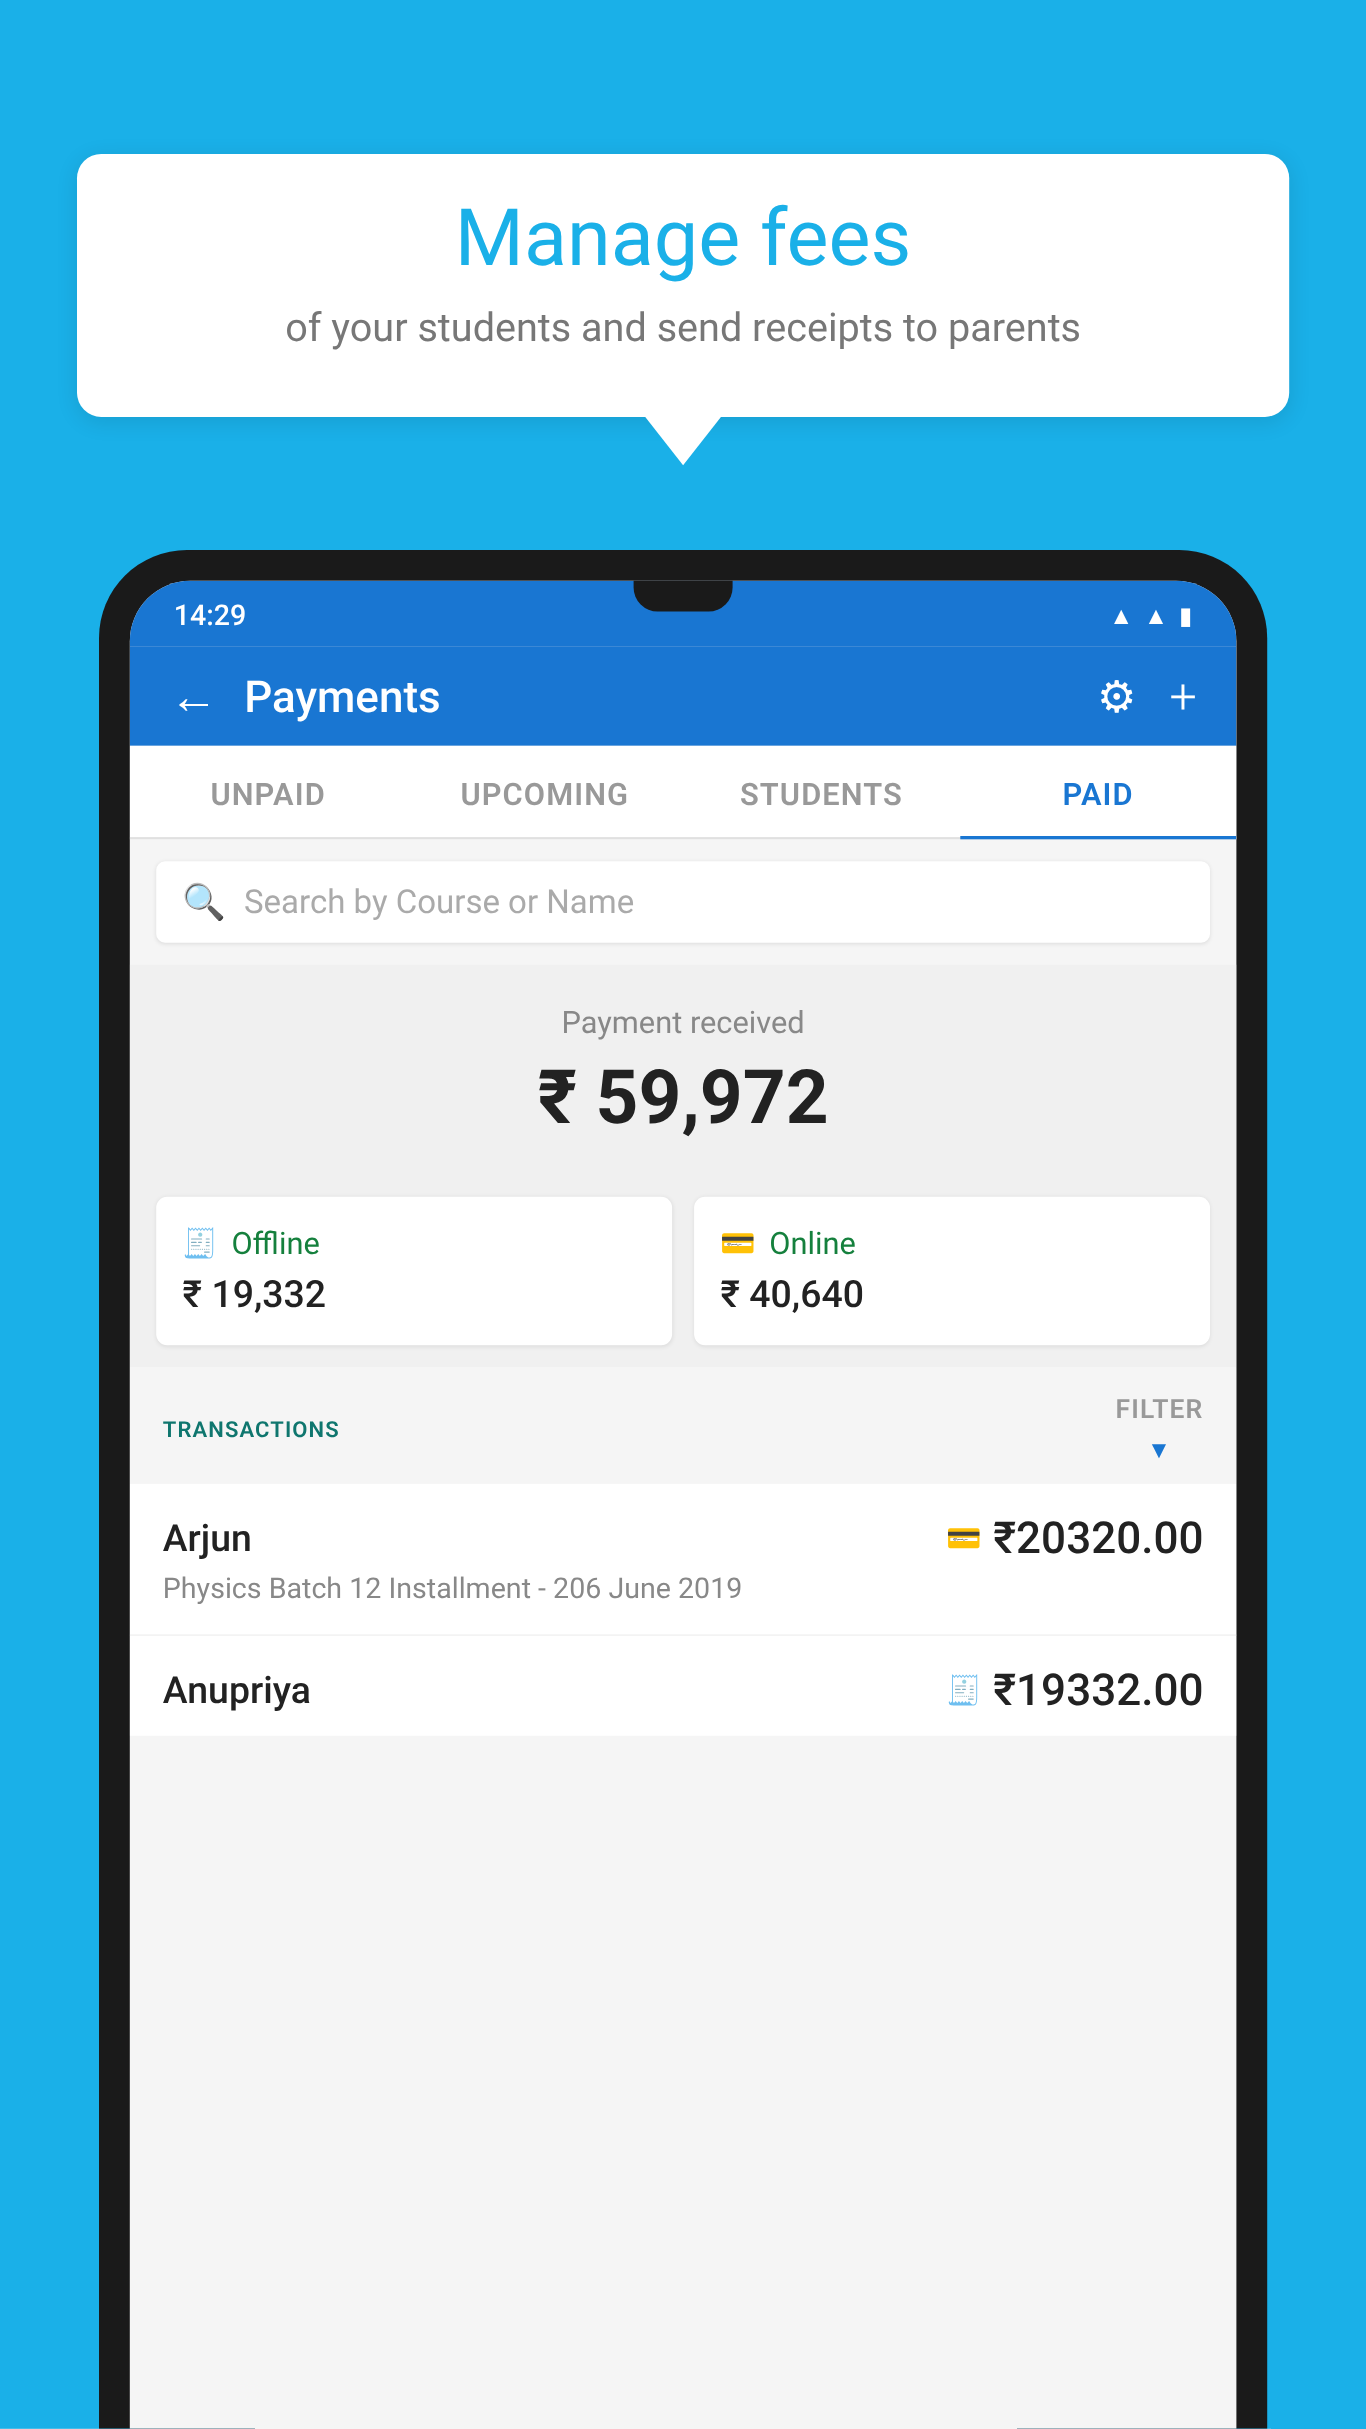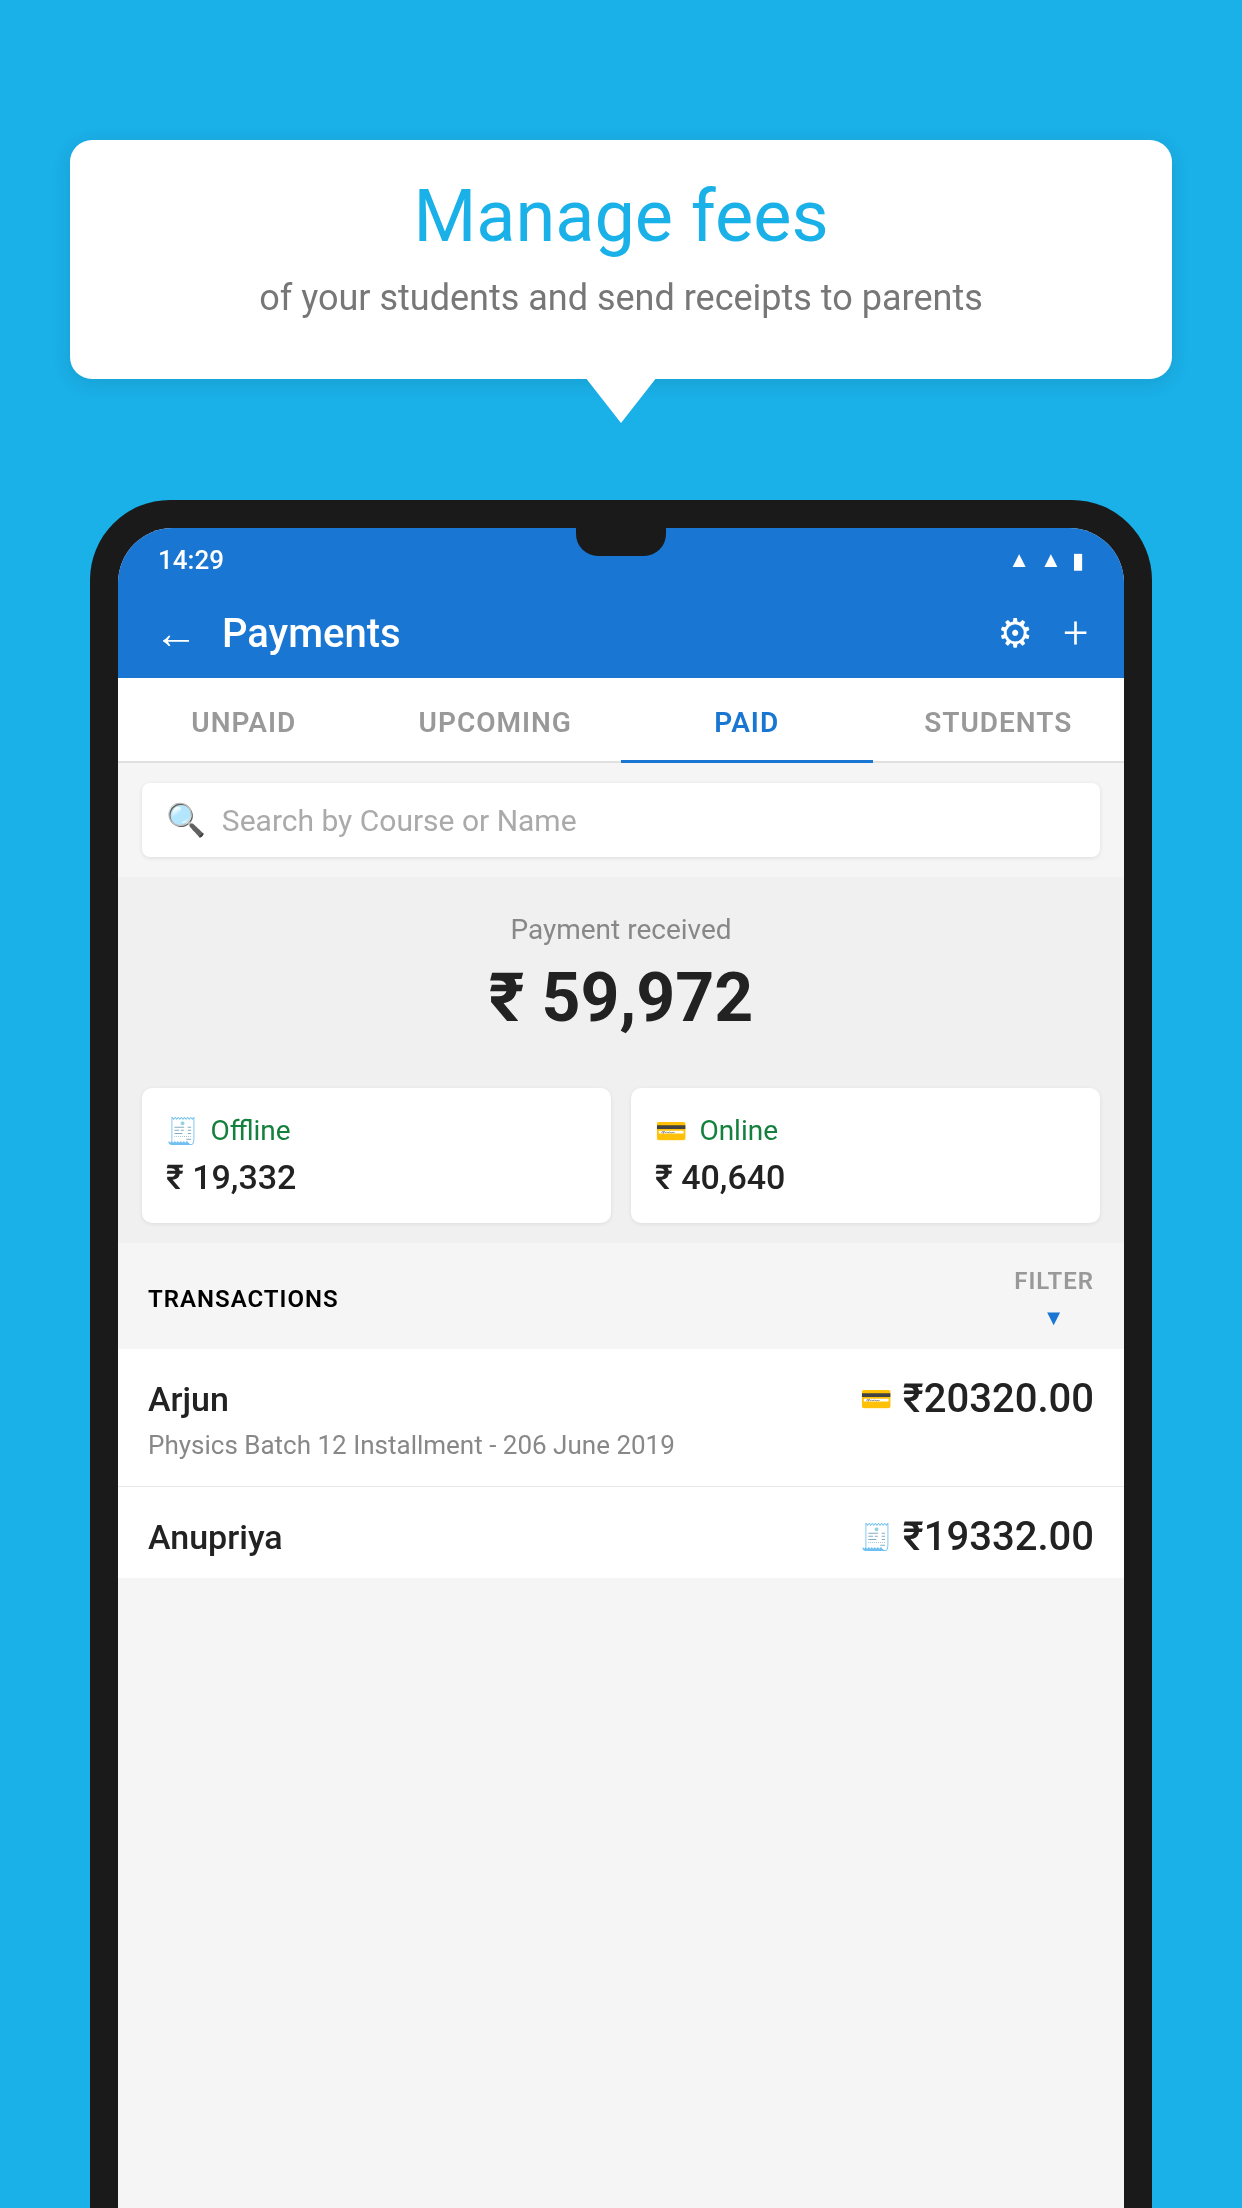--- a/index.html
+++ b/index.html
@@ -245,22 +245,22 @@
 
     
     .transactions-header {
       display: flex;
       justify-content: space-between;
       align-items: center;
       padding: 24px 30px 18px;
       background: #f5f5f5;
     }
     .transactions-label {
-      font-size: 24px;
-      color: #000000;
+      font-size: 20px;
+      color: #0f766e;
       font-weight: 600;
       letter-spacing: 1px;
     }
     .filter-btn {
       display: flex;
       align-items: center;
       gap: 10px;
       font-size: 24px;
       color: #999;
       font-weight: 600;
@@ -351,22 +351,22 @@
       <div class="app-bar">
         <span class="back-btn">←</span>
         <span class="app-title">Payments</span>
         <span class="gear-btn">⚙</span>
         <span class="plus-btn">+</span>
       </div>
 
       <div class="tabs">
         <div class="tab">UNPAID</div>
         <div class="tab">UPCOMING</div>
+        <div class="tab">STUDENTS</div>
         <div class="tab active">PAID</div>
-        <div class="tab">STUDENTS</div>
       </div>
 
       <div class="search-bar">
         <span class="search-icon-wrap">🔍</span>
         <span class="search-placeholder">Search by Course or Name</span>
       </div>
 
       <div class="payment-summary">
         <div class="payment-label">Payment received</div>
         <div class="payment-amount">₹ 59,972</div>

